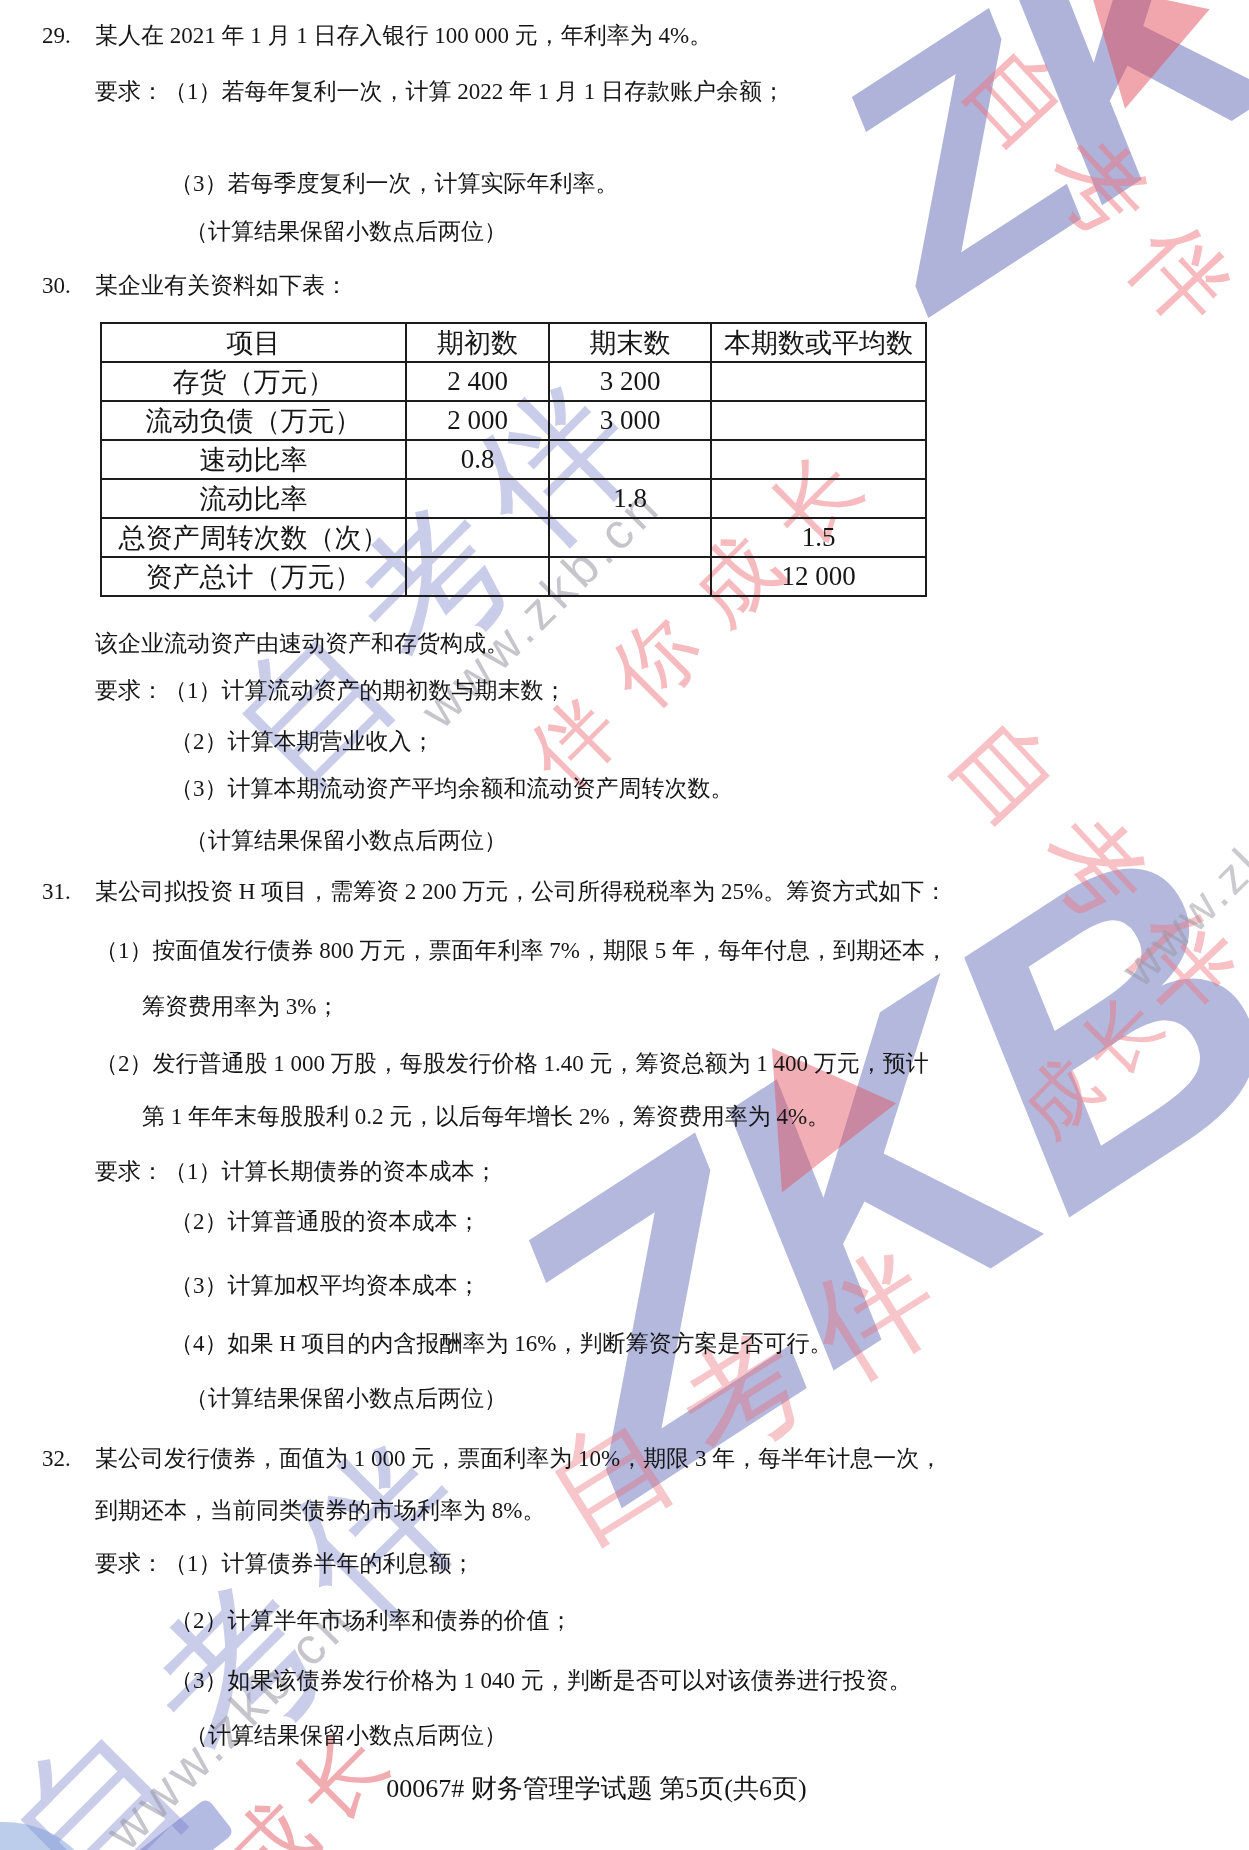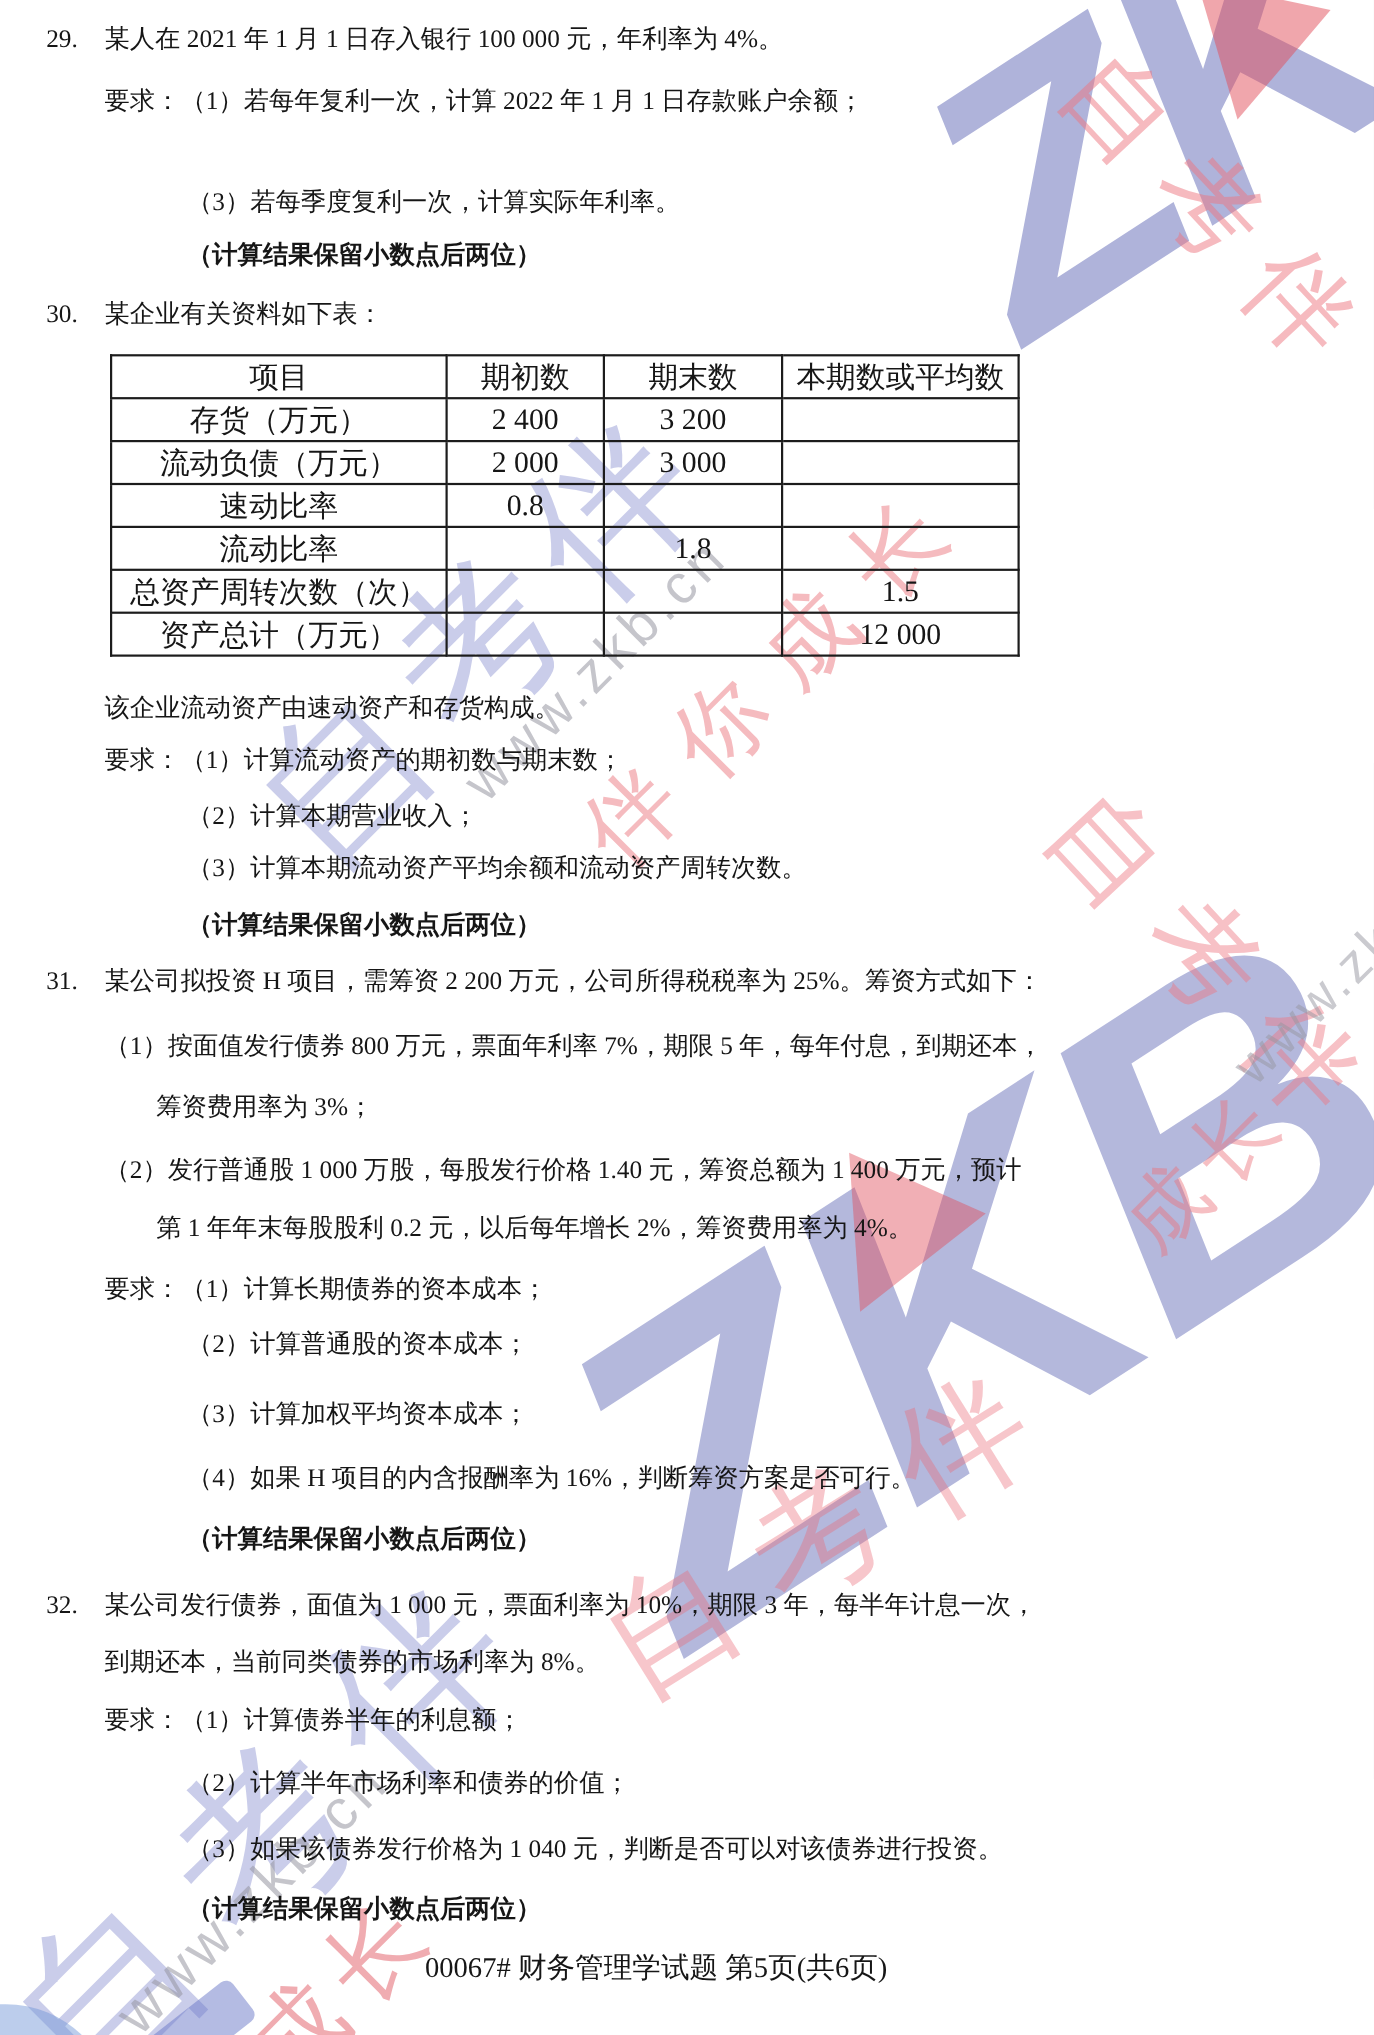--- a/index.html
+++ b/index.html
@@ -1,21 +1,21 @@
 <!DOCTYPE html>
 <html><head>
 <meta charset="utf-8">
 <style>
   html,body{margin:0;padding:0;background:#d9d9d9;}
   .page{position:relative;width:1249px;height:1850px;background:#ffffff;overflow:hidden;
         font-family:"Liberation Serif","DejaVu Serif",serif;color:#161616;}
   
   .ln{position:absolute;font-size:23px;line-height:40px;white-space:nowrap;z-index:2;}
   .no{display:inline-block;min-width:53px;}
-  .bold{font-weight:700;}
+  .bold{font-weight:400;margin-left:15px;}
   .footer{font-size:26px;}
   
   table.q30{position:absolute;left:100px;top:322px;width:825px;border-collapse:collapse;
             z-index:2;table-layout:fixed;background:transparent;padding-left:38px;}
   .q30 th,.q30 td{border:2px solid #1c1c1c;text-align:center;font-size:27px;font-weight:400;
                   height:37px;padding:0 2px;overflow:hidden;}
   
   .wm{position:absolute;z-index:1;pointer-events:none;white-space:nowrap;}
   .zkb{font-family:"Liberation Sans","DejaVu Sans",sans-serif;font-weight:700;font-style:italic;
        letter-spacing:-8px;}

